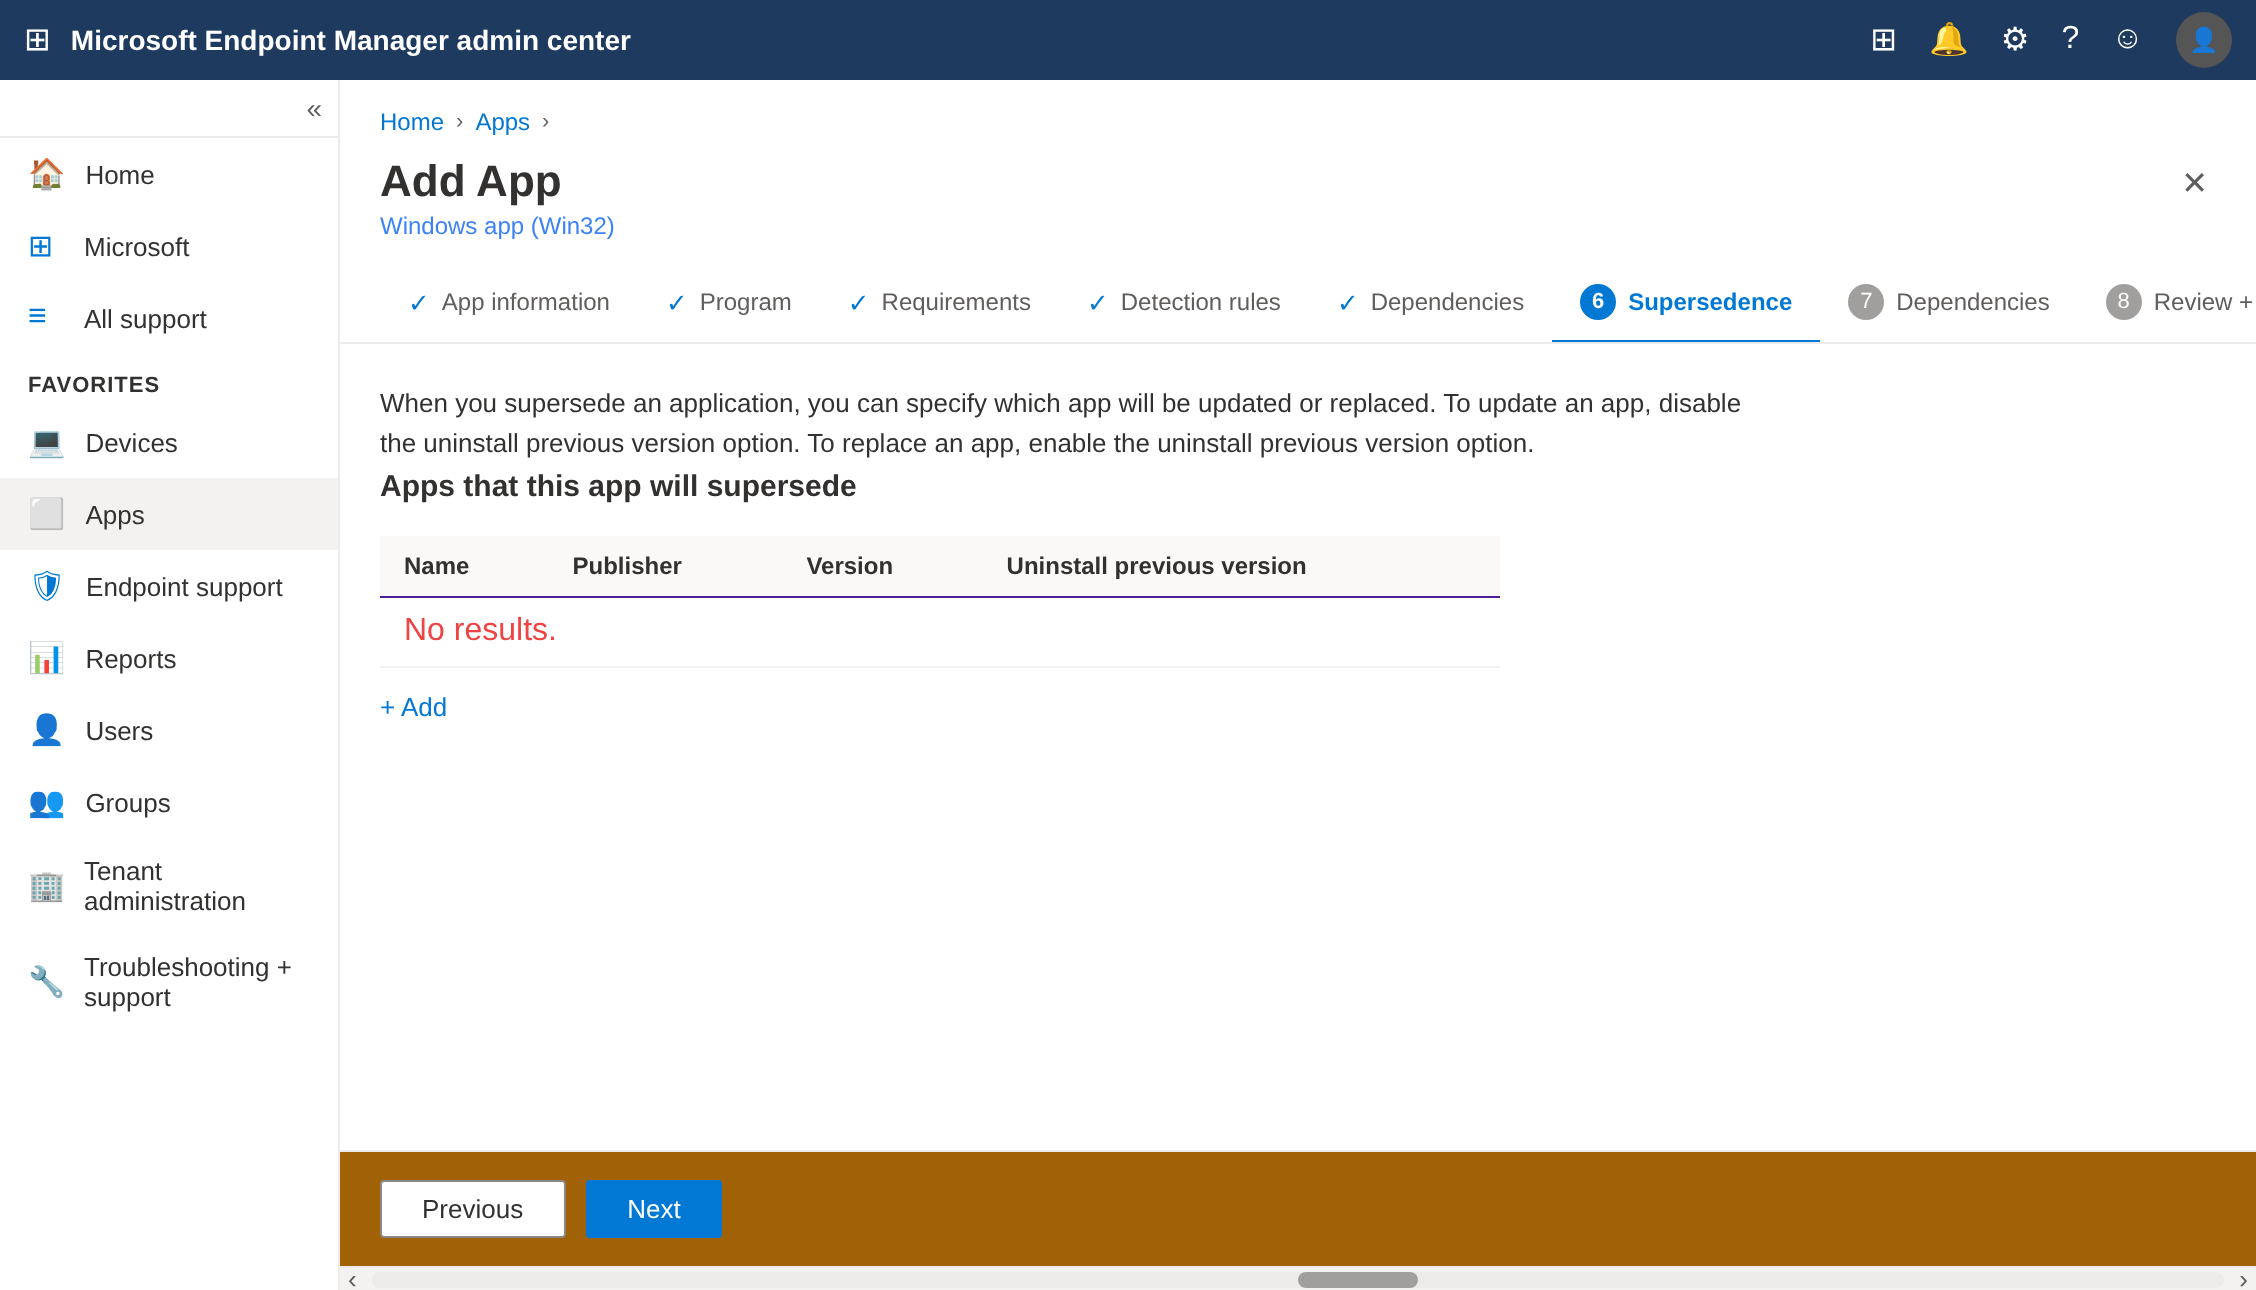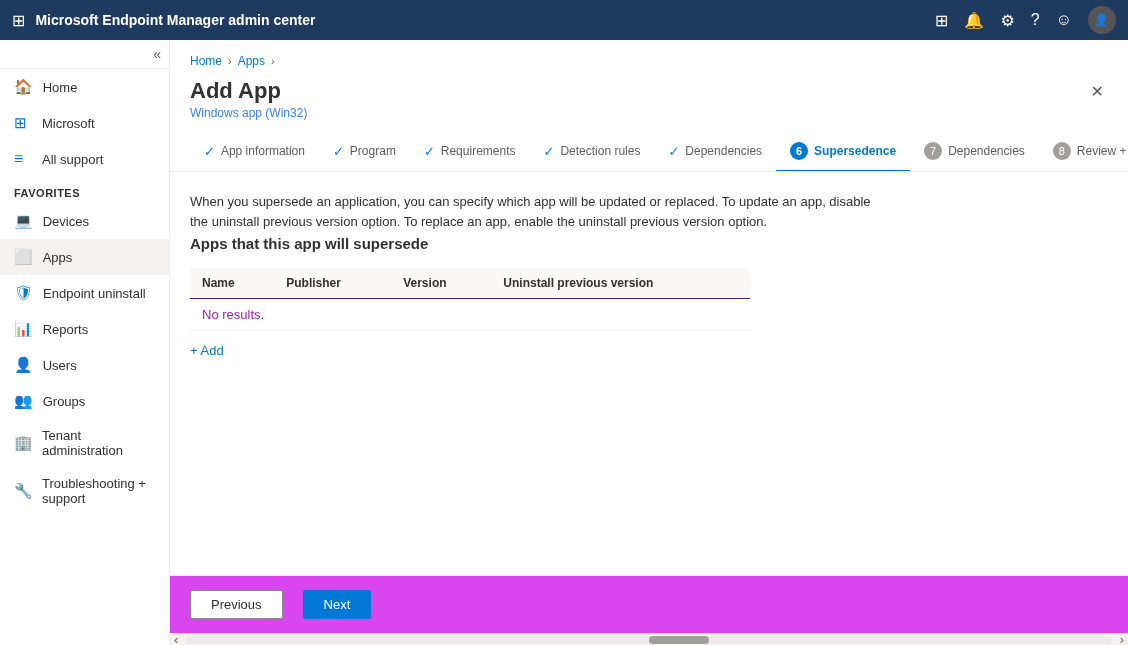--- a/index.html
+++ b/index.html
@@ -132,40 +132,40 @@
       text-align: left;
       padding: 8px 12px;
       font-size: 12px;
       font-weight: 600;
       color: #323130;
       background: #faf9f8;
       border-bottom: 1px solid #4c1d95;
     }
     .data-table td {
       padding: 8px 12px;
-      font-size: 13px;
-      color: #a21caf;
+      font-size: 16px;
+      color: #ef4444;
       border-bottom: 1px solid #f3f2f1;
     }
     .no-results { color: #605e5c; font-size: 13px; padding: 8px 12px; }
 
     
     .add-link {
       display: inline-flex; align-items: center; gap: 4px;
       color: #0078d4; font-size: 13px; cursor: pointer;
       margin-top: 12px;
       text-decoration: none;
     }
 
     
     .footer {
-      background: #d946ef;
+      background: #a16207;
       border-top: 1px solid #edebe9;
       padding: 14px 20px;
-      display: flex; gap: 20px; align-items: center;
+      display: flex; gap: 10px; align-items: center;
     }
     .btn {
       padding: 6px 20px;
       font-size: 13px;
       border: 1px solid #8a8886;
       border-radius: 2px;
       cursor: pointer;
       background: white;
       color: #323130;
     }
@@ -240,21 +240,21 @@
     <div class="sidebar-item">
       <span class="icon">💻</span>
       <span>Devices</span>
     </div>
     <div class="sidebar-item" style="background:#f3f2f1;">
       <span class="icon">⬜</span>
       <span>Apps</span>
     </div>
     <div class="sidebar-item">
       <span class="icon">🛡</span>
-      <span>Endpoint uninstall</span>
+      <span>Endpoint support</span>
     </div>
     <div class="sidebar-item">
       <span class="icon">📊</span>
       <span>Reports</span>
     </div>
     <div class="sidebar-item">
       <span class="icon">👤</span>
       <span>Users</span>
     </div>
     <div class="sidebar-item">

